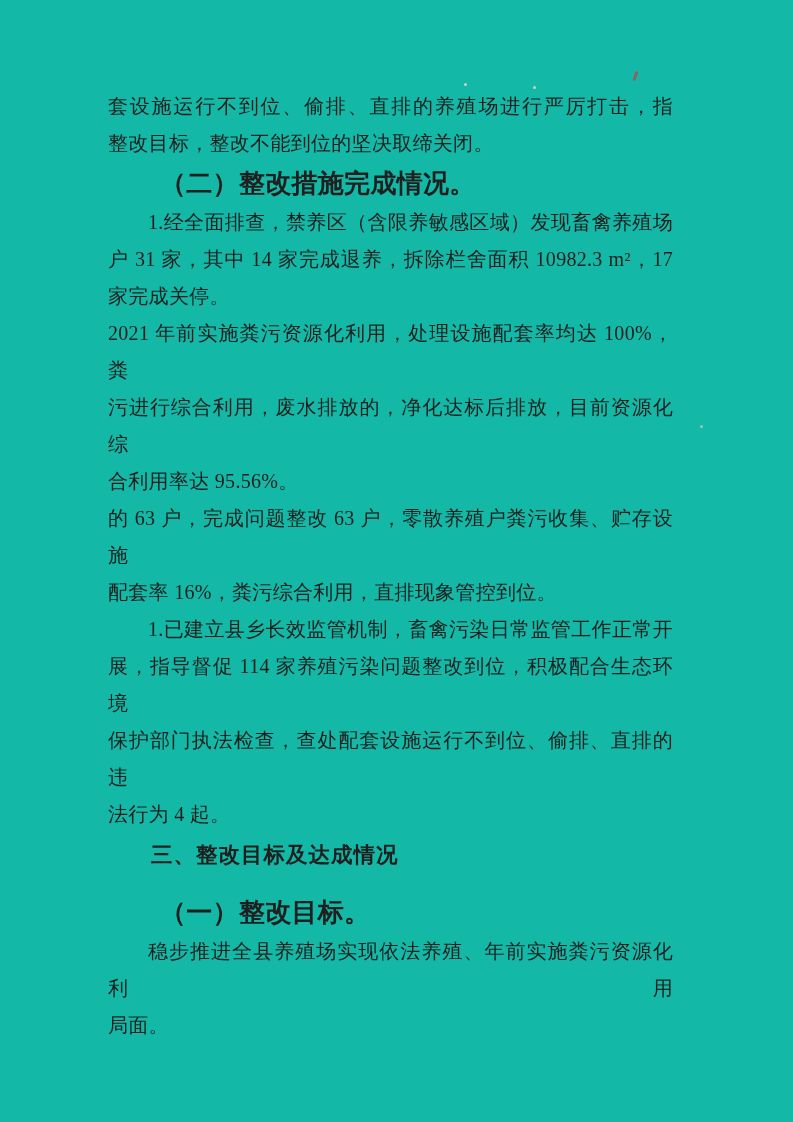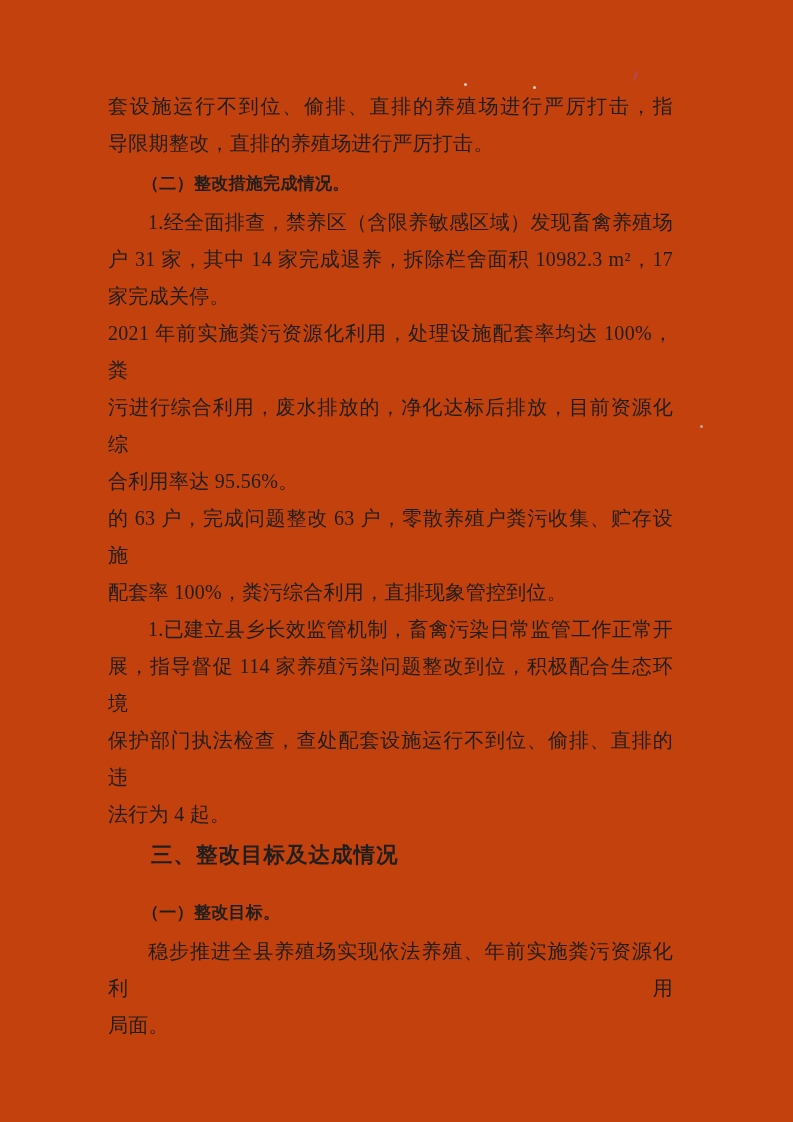--- a/index.html
+++ b/index.html
@@ -1,20 +1,20 @@
 <!DOCTYPE html>
 <html><head>
 <meta charset="utf-8">
 <style>
   html, body { margin: 0; padding: 0; background: #ffffff; }
   .page {
     position: relative;
     width: 793px;
     height: 1122px;
-    background: #c2410c;
+    background: #14b8a6;
     overflow: hidden;
     font-family: "Liberation Serif", "DejaVu Serif", serif;
   }
   .content {
     position: absolute;
     left: 108px;
     top: 88px;
     width: 565px;
     color: #1f1f1f;
     font-size: 20px;
@@ -25,21 +25,21 @@
   .line {
     text-align: justify;
     text-justify: inter-character;
     min-height: 37px;
   }
   .line.fill { text-align-last: justify; }
   .line.indent { text-indent: 2em; }
   .block.sub-heading { margin: 3px 0 2px 0; }
   .block.sub-heading .line {
     font-weight: 700;
-    font-size: 17px;
+    font-size: 26px;
     text-align-last: left;
   }
   .block.main-heading { margin: 4px 0 20px 0; }
   .block.main-heading .line {
     font-weight: 700;
     font-size: 21.5px;
     font-family: "Liberation Sans", "DejaVu Sans", sans-serif;
     letter-spacing: 1px;
     text-align-last: left;
   }
@@ -67,38 +67,38 @@
 <body>
 
 <div class="page">
   <div class="speck-red"></div>
   <div class="speck s1"></div>
   <div class="speck s2"></div>
   <div class="speck s3"></div>
   <div class="content">
       <div class="block body">
         <div class="line fill">套设施运行不到位、偷排、直排的养殖场进行严厉打击，指</div>
-        <div class="line">导限期整改，直排的养殖场进行严厉打击。</div>
+        <div class="line">整改目标，整改不能到位的坚决取缔关闭。</div>
       </div>
       <div class="block sub-heading">
         <div class="line indent">（二）整改措施完成情况。</div>
       </div>
       <div class="block body">
         <div class="line fill indent">1.经全面排查，禁养区（含限养敏感区域）发现畜禽养殖场</div>
         <div class="line fill">户 31 家，其中 14 家完成退养，拆除栏舍面积 10982.3 m²，17</div>
         <div class="line">家完成关停。</div>
       </div>
       <div class="block body">
         <div class="line fill">2021 年前实施粪污资源化利用，处理设施配套率均达 100%，粪</div>
         <div class="line fill">污进行综合利用，废水排放的，净化达标后排放，目前资源化综</div>
         <div class="line">合利用率达 95.56%。</div>
       </div>
       <div class="block body">
         <div class="line fill">的 63 户，完成问题整改 63 户，零散养殖户粪污收集、贮存设施</div>
-        <div class="line">配套率 100%，粪污综合利用，直排现象管控到位。</div>
+        <div class="line">配套率 16%，粪污综合利用，直排现象管控到位。</div>
       </div>
       <div class="block body">
         <div class="line fill indent">1.已建立县乡长效监管机制，畜禽污染日常监管工作正常开</div>
         <div class="line fill">展，指导督促 114 家养殖污染问题整改到位，积极配合生态环境</div>
         <div class="line fill">保护部门执法检查，查处配套设施运行不到位、偷排、直排的违</div>
         <div class="line">法行为 4 起。</div>
       </div>
       <div class="block main-heading">
         <div class="line indent">三、整改目标及达成情况</div>
       </div>

